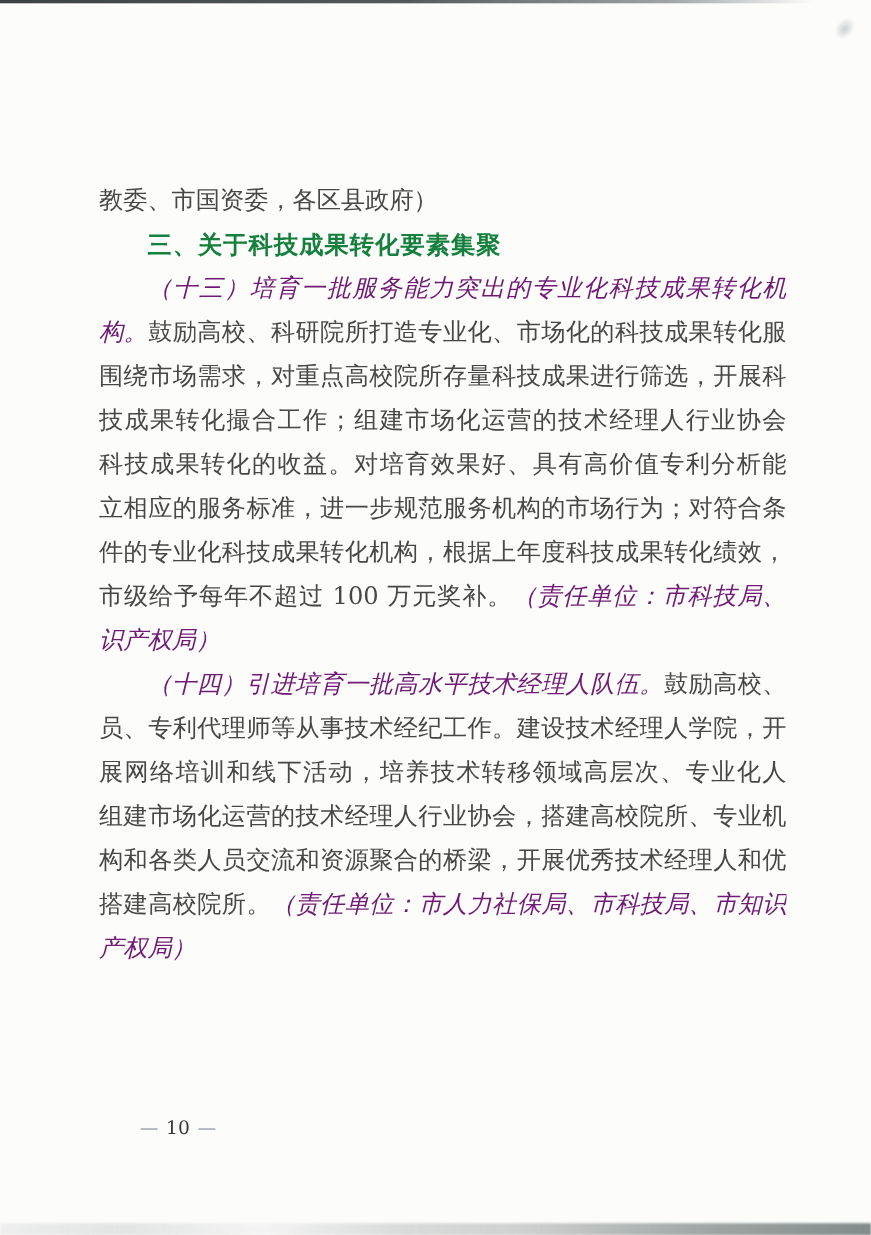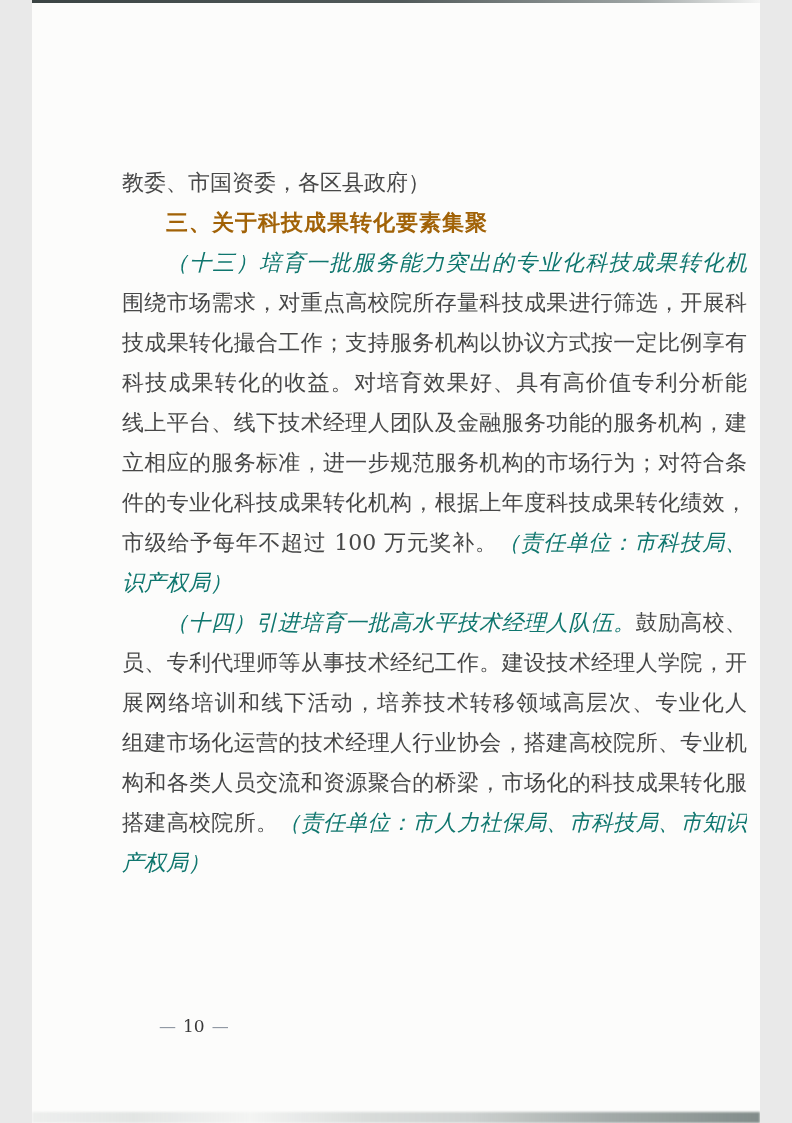--- a/index.html
+++ b/index.html
@@ -2,21 +2,21 @@
 <html lang="zh"><head>
 <meta charset="utf-8">
 <style>
   html, body {
     margin: 0;
     padding: 0;
     background: #e9e9e9;
   }
   .page {
     position: relative;
-    width: 728px;
+    width: 792px;
     height: 1123px;
     margin: 0 auto;
     background: #fcfcfb;
     overflow: hidden;
     font-family: "DejaVu Serif", "Liberation Serif", serif;
   }
   
   .artifact-top {
     position: absolute;
     top: 0; left: 0;
@@ -67,27 +67,27 @@
   .line.justify {
     text-align: justify;
     text-align-last: justify;
   }
   .line.indent {
     text-indent: 2em;
   }
   .seg-body { font-style: normal; }
   .seg-lead, .seg-kai {
     font-style: italic;
-    color: #0f766e;
+    color: #701a75;
   }
   .seg-heading {
     font-style: normal;
     font-weight: 700;
     font-family: Liberation Sans, sans-serif;
-    color: #a16207;
+    color: #15803d;
     letter-spacing: 1px;
   }
   
   .footer {
     position: absolute;
     left: 120px;
     top: 1014px;
     font-size: 17px;
     line-height: 24px;
     color: #3c3c3c;
@@ -109,33 +109,33 @@
 <div class="page">
 
   <div class="artifact-top"></div>
   <div class="artifact-corner-speck"></div>
 
   <div class="doc-body">
 
   <div class="line"><span class="seg-body">教委、市国资委，各区县政府）</span></div>
       <div class="line indent"><span class="seg-heading">三、关于科技成果转化要素集聚</span></div>
       <div class="line justify indent"><span class="seg-lead">（十三）培育一批服务能力突出的专业化科技成果转化机</span></div>
+      <div class="line justify"><span class="seg-lead">构。</span><span class="seg-body">鼓励高校、科研院所打造专业化、市场化的科技成果转化服</span></div>
       <div class="line justify"><span class="seg-body">围绕市场需求，对重点高校院所存量科技成果进行筛选，开展科</span></div>
-      <div class="line justify"><span class="seg-body">技成果转化撮合工作；支持服务机构以协议方式按一定比例享有</span></div>
+      <div class="line justify"><span class="seg-body">技成果转化撮合工作；组建市场化运营的技术经理人行业协会</span></div>
       <div class="line justify"><span class="seg-body">科技成果转化的收益。对培育效果好、具有高价值专利分析能力、</span></div>
-      <div class="line justify"><span class="seg-body">线上平台、线下技术经理人团队及金融服务功能的服务机构，建</span></div>
       <div class="line justify"><span class="seg-body">立相应的服务标准，进一步规范服务机构的市场行为；对符合条</span></div>
       <div class="line justify"><span class="seg-body">件的专业化科技成果转化机构，根据上年度科技成果转化绩效，</span></div>
       <div class="line justify"><span class="seg-body">市级给予每年不超过 100 万元奖补。</span><span class="seg-kai">（责任单位：市科技局、市知</span></div>
       <div class="line"><span class="seg-kai">识产权局）</span></div>
       <div class="line justify indent"><span class="seg-lead">（十四）引进培育一批高水平技术经理人队伍。</span><span class="seg-body">鼓励高校、</span></div>
       <div class="line justify"><span class="seg-body">员、专利代理师等从事技术经纪工作。建设技术经理人学院，开</span></div>
       <div class="line justify"><span class="seg-body">展网络培训和线下活动，培养技术转移领域高层次、专业化人才。</span></div>
       <div class="line justify"><span class="seg-body">组建市场化运营的技术经理人行业协会，搭建高校院所、专业机</span></div>
-      <div class="line justify"><span class="seg-body">构和各类人员交流和资源聚合的桥梁，市场化的科技成果转化服</span></div>
+      <div class="line justify"><span class="seg-body">构和各类人员交流和资源聚合的桥梁，开展优秀技术经理人和优</span></div>
       <div class="line justify"><span class="seg-body">搭建高校院所。</span><span class="seg-kai">（责任单位：市人力社保局、市科技局、市知识</span></div>
       <div class="line"><span class="seg-kai">产权局）</span></div>
     </div>
 
   <div class="footer">
     <span class="dash">—</span><span class="num">10</span><span class="dash">—</span>
   </div>
 
   <div class="artifact-bottom"></div>
 

